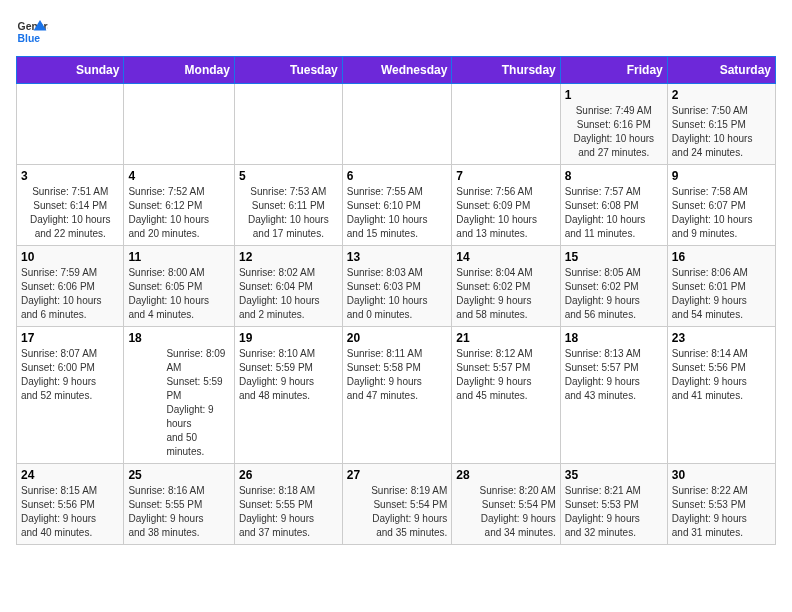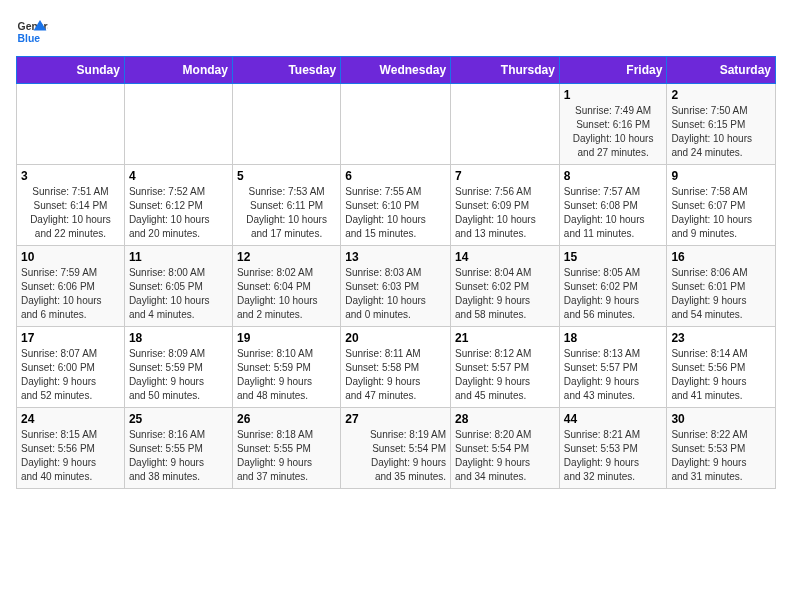--- a/index.html
+++ b/index.html
@@ -233,21 +233,21 @@
       <tr>
         <td>
           <span class="day-num">17</span>
           <div class="day-info" style="white-space: pre-line;">Sunrise: 8:07 AM
 Sunset: 6:00 PM
 Daylight: 9 hours
 and 52 minutes.</div>
         </td>
         <td>
           <span class="day-num">18</span>
-          <div class="day-info" style="white-space: pre-line;">Sunrise: 8:09 AM
+          <div class="day-info" style="white-space: pre-line; margin-left: 38px;">Sunrise: 8:09 AM
 Sunset: 5:59 PM
 Daylight: 9 hours
 and 50 minutes.</div>
         </td>
         <td>
           <span class="day-num">19</span>
           <div class="day-info" style="white-space: pre-line;">Sunrise: 8:10 AM
 Sunset: 5:59 PM
 Daylight: 9 hours
 and 48 minutes.</div>
@@ -305,27 +305,27 @@
         </td>
         <td>
           <span class="day-num">27</span>
           <div class="day-info" style="white-space: pre-line; text-align: right;">Sunrise: 8:19 AM
 Sunset: 5:54 PM
 Daylight: 9 hours
 and 35 minutes.</div>
         </td>
         <td>
           <span class="day-num">28</span>
-          <div class="day-info" style="white-space: pre-line;">Sunrise: 8:20 AM
+          <div class="day-info" style="white-space: pre-line; text-align: right;">Sunrise: 8:20 AM
 Sunset: 5:54 PM
 Daylight: 9 hours
 and 34 minutes.</div>
         </td>
         <td>
-          <span class="day-num">44</span>
+          <span class="day-num">35</span>
           <div class="day-info" style="white-space: pre-line;">Sunrise: 8:21 AM
 Sunset: 5:53 PM
 Daylight: 9 hours
 and 32 minutes.</div>
         </td>
         <td>
           <span class="day-num">30</span>
           <div class="day-info" style="white-space: pre-line;">Sunrise: 8:22 AM
 Sunset: 5:53 PM
 Daylight: 9 hours

